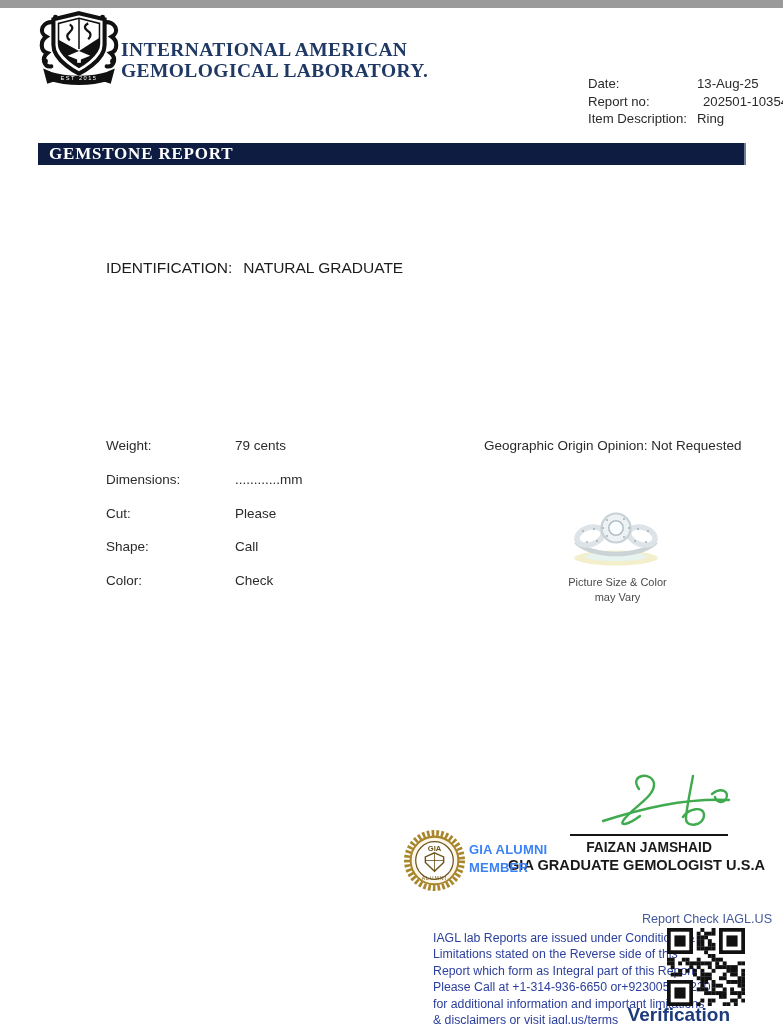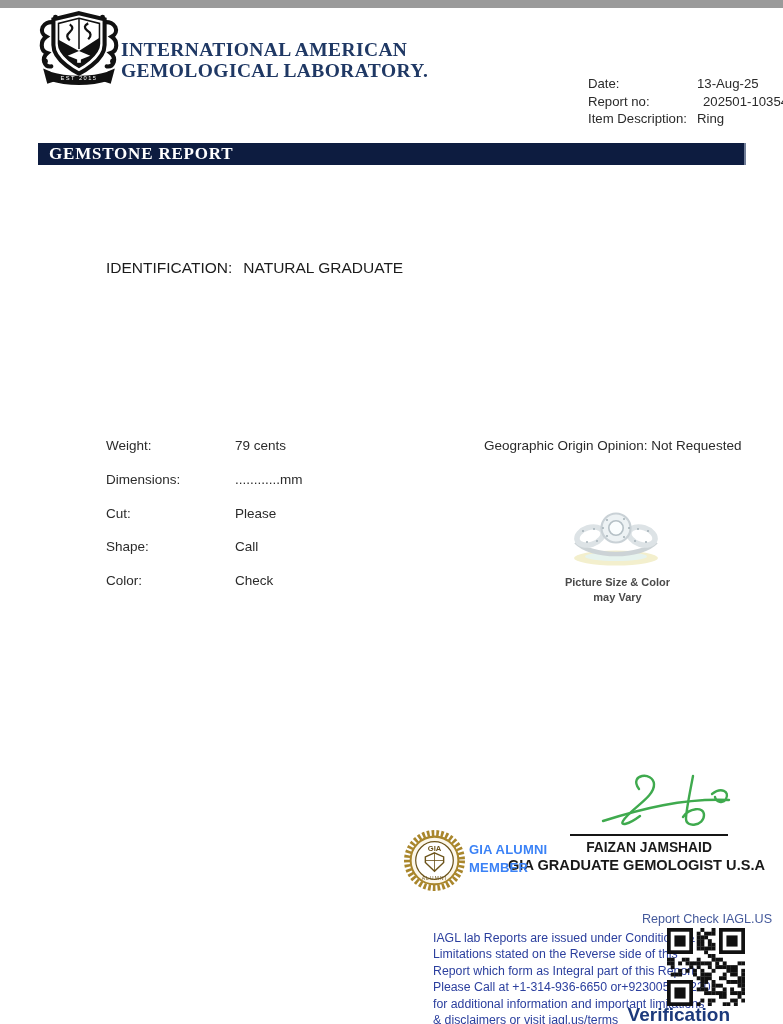--- a/index.html
+++ b/index.html
@@ -33,21 +33,21 @@
   .ident{position:absolute;left:106px;top:251px;font-size:15.5px;color:#1c1c1c;white-space:nowrap;}
   .ident .ident-value{margin-left:11px;}
   
   .field-row{position:absolute;left:106px;font-size:13.5px;white-space:nowrap;color:#2b2b2b;}
   .f-label{display:inline-block;width:129px;}
   .origin{position:absolute;left:484px;top:430px;font-size:13.5px;color:#2b2b2b;white-space:nowrap;}
   
   .ring-photo{position:absolute;left:563px;top:490px;width:107px;height:72px;}
   .photo-caption{
     position:absolute;left:545px;top:567px;width:145px;text-align:center;
-    font-size:11px;line-height:14.5px;color:#4a4a4a;font-weight:bold;
+    font-size:11px;line-height:14.5px;color:#4a4a4a;
   }
   
   .signature{position:absolute;left:595px;top:763px;width:145px;height:64px;}
   .sig-line{position:absolute;left:570px;top:826px;width:158px;border-top:2.5px solid #151515;}
   .sig-name{position:absolute;left:555px;top:832px;width:188px;text-align:center;font-weight:700;font-size:13.8px;color:#1a1a1a;white-space:nowrap;}
   .sig-title{position:absolute;left:508px;top:849px;width:255px;text-align:center;font-weight:700;font-size:14.6px;color:#1a1a1a;white-space:nowrap;}
   .gia-seal{position:absolute;left:403px;top:821px;width:63px;height:63px;}
   .gia-text{position:absolute;left:469px;top:833px;font-weight:700;font-size:13px;line-height:17.5px;color:#3b82f6;letter-spacing:.2px;}
   
   .report-check{position:absolute;left:628px;top:904px;width:158px;text-align:center;font-size:12.6px;color:var(--check-blue);white-space:nowrap;}

